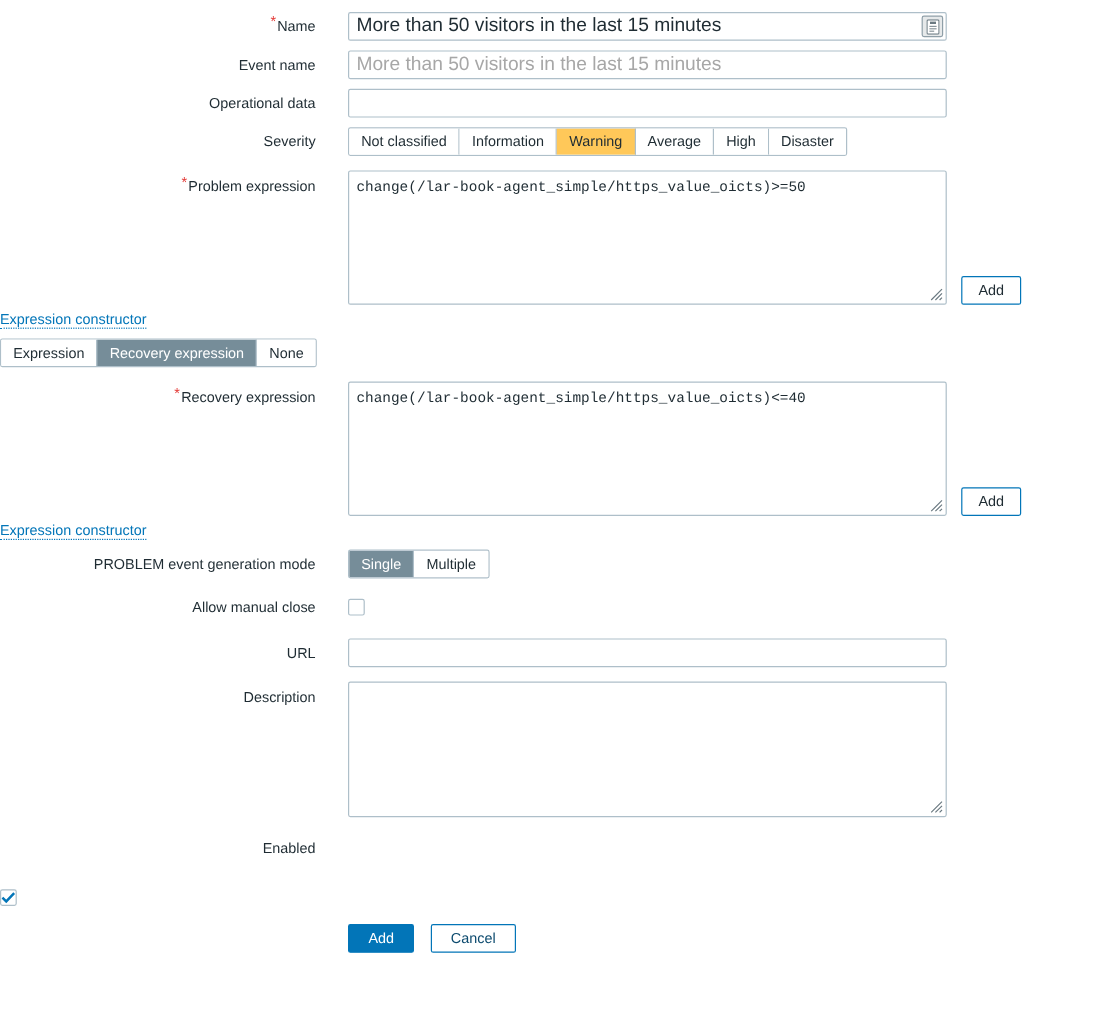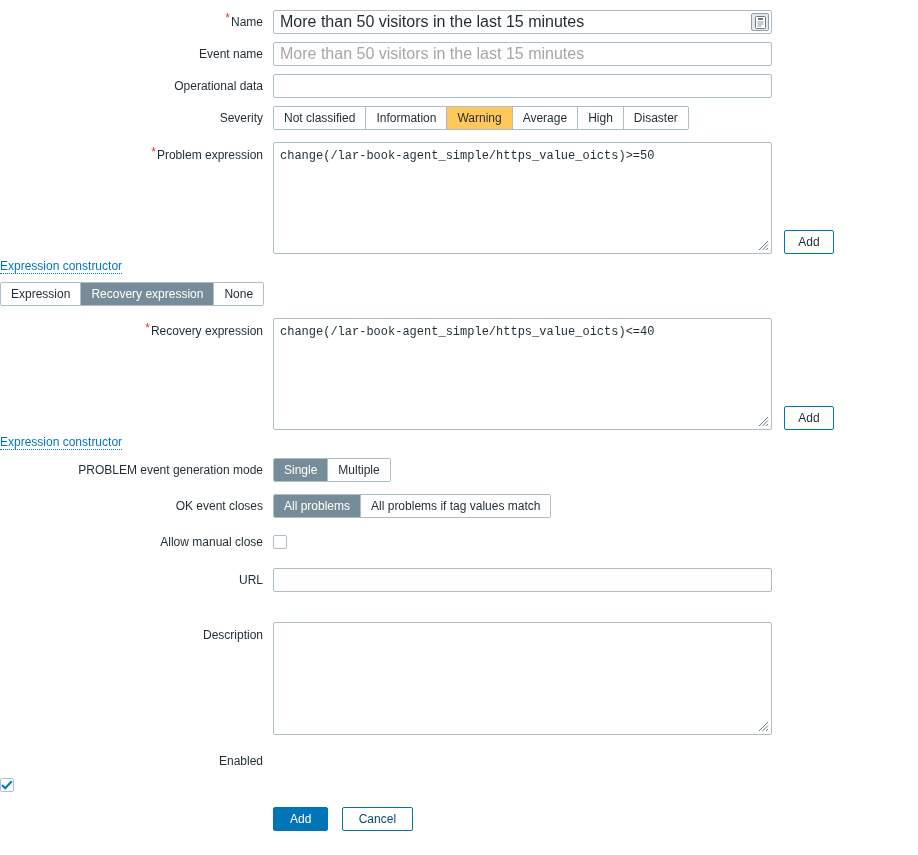--- a/index.html
+++ b/index.html
@@ -18,20 +18,21 @@
   }
 
   .form {
     padding-top: 10px;
   }
 
   .row {
     display: flex;
     align-items: flex-start;
     margin-bottom: 8px;
+    gap: 17px;
   }
   .row.tight { margin-bottom: 4px; }
 
   .label {
     width: 273px;
     min-width: 273px;
     text-align: right;
     padding-right: 10px;
     font-size: 12px;
     color: #1f2c33;
@@ -331,38 +332,29 @@
   <div class="row" style="margin-bottom:12px;">
     <div class="label">PROBLEM event generation mode</div>
     <div class="field">
       <div class="seg">
         <div class="seg-item sel-gray">Single</div>
         <div class="seg-item">Multiple</div>
       </div>
     </div>
   </div>
 
-  <div class="row" style="margin-bottom:12px;">
-    <div class="label">OK event closes</div>
-    <div class="field">
-      <div class="seg">
-        <div class="seg-item sel-gray">All problems</div>
-        <div class="seg-item">All problems if tag values match</div>
-      </div>
-    </div>
-  </div>
 
   <div class="row" style="margin-bottom:14px;">
     <div class="label">Allow manual close</div>
     <div class="field">
       <span class="checkbox"></span>
     </div>
   </div>
 
-  <div class="row" style="margin-bottom:30px;">
+  <div class="row" style="margin-bottom:12px;">
     <div class="label">URL</div>
     <div class="field">
       <input class="text-input" type="text" placeholder="" style="">
     </div>
   </div>
 
   <div class="row" style="margin-bottom:14px;">
     <div class="label top">Description</div>
     <div class="field">
       <div class="ta-wrap" style="width:499px;">

